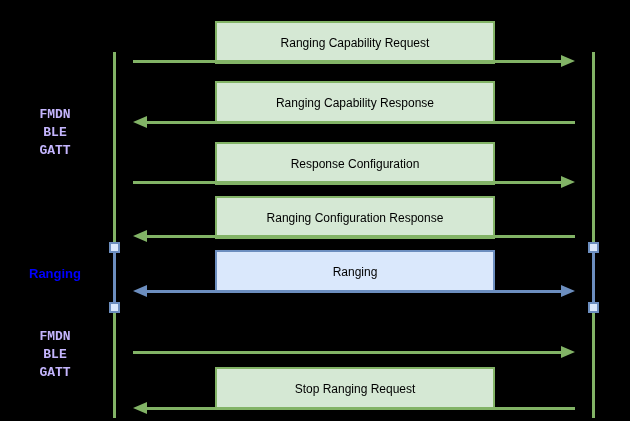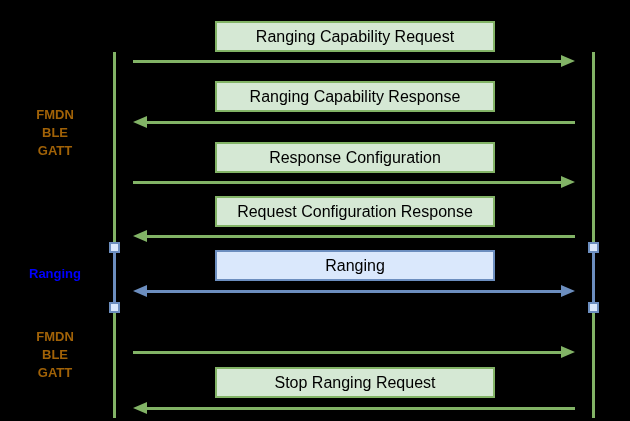--- a/index.html
+++ b/index.html
@@ -5,41 +5,41 @@
   html,body { margin:0; padding:0; background:#000; }
   .canvas {
     position:relative; width:630px; height:421px; background:#000000;
     font-family:"Liberation Sans", sans-serif; overflow:hidden;
   }
   
   .phase-label {
     position:absolute; left:0; width:110px; text-align:center;
     font-weight:bold; font-size:13px; line-height:18px; white-space:pre-line;
   }
-  .green-text { color:#a16207; }
+  .green-text { color:#c4b5fd;font-family:Liberation Mono, monospace; }
   .blue-text  { color:#0000ff; }
 
   
   .lifeline {
     position:absolute; top:52px; height:366px; width:3px; background:#82b366;
   }
   .lifeline-blue-seg {
     position:absolute; top:248px; height:60px; width:3px; background:#6c8ebf;
   }
   .activation {
     position:absolute; width:11px; height:11px; box-sizing:border-box;
     background:#dae8fc; border:2px solid #6c8ebf;
   }
 
   
   .msg-box {
-    position:absolute; left:215px; width:280px; height:31px; box-sizing:border-box;
+    position:absolute; left:215px; width:280px; height:43px; box-sizing:border-box;
     background:#d5e8d4; border:2px solid #82b366;
     display:flex; align-items:center; justify-content:center;
-    font-size:16px; color:#000000; text-align:center;
+    font-size:12px; color:#000000; text-align:center;
   }
   .msg-box.blue { background:#dae8fc; border-color:#6c8ebf; }
 
   
   .arrow-line { position:absolute; height:3px; background:#82b366; }
   .arrow-line.blue { background:#6c8ebf; }
   .head { position:absolute; width:0; height:0; border-top:6px solid transparent; border-bottom:6px solid transparent; }
   .head.right { border-left:14px solid #82b366; }
   .head.left  { border-right:14px solid #82b366; }
   .head.right.blue { border-left-color:#6c8ebf; }
@@ -80,21 +80,21 @@
   <div class="arrow-line" style="left:146px; top:121px; width:429px"></div>
   <div class="head left" style="left:133px; top:116px"></div>
 
   <div class="msg-box" style="top:142px">
     <span>Response Configuration</span>
   </div>
   <div class="arrow-line" style="left:133px; top:181px; width:429px"></div>
   <div class="head right" style="left:561px; top:176px"></div>
 
   <div class="msg-box" style="top:196px">
-    <span>Request Configuration Response</span>
+    <span>Ranging Configuration Response</span>
   </div>
   <div class="arrow-line" style="left:146px; top:235px; width:429px"></div>
   <div class="head left" style="left:133px; top:230px"></div>
 
   <div class="msg-box blue" style="top:250px">
     <span>Ranging</span>
   </div>
   <div class="arrow-line blue" style="left:146px; top:290px; width:416px"></div>
   <div class="head left blue" style="left:133px; top:285px"></div>
   <div class="head right blue" style="left:561px; top:285px"></div>

